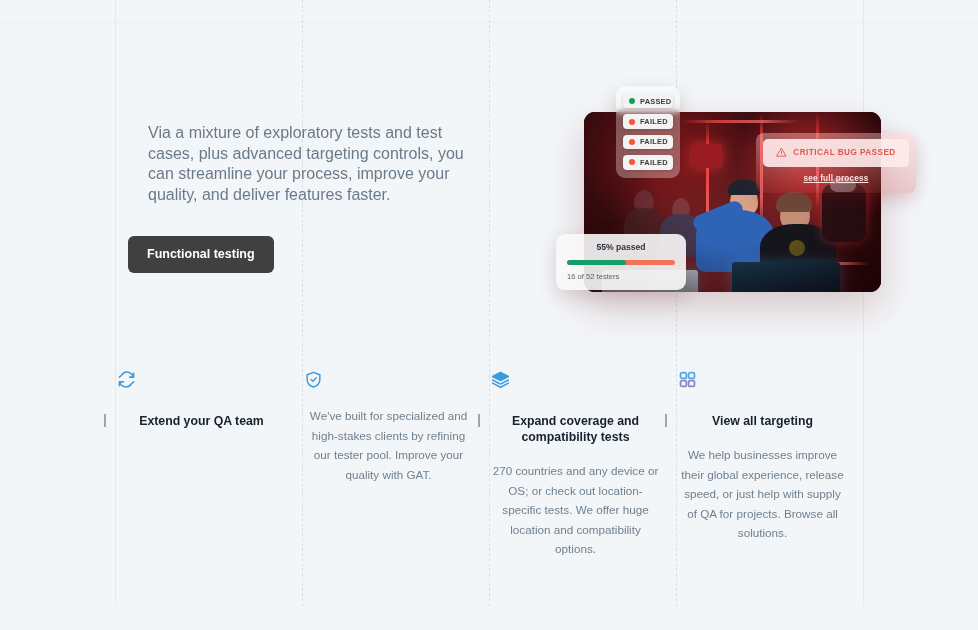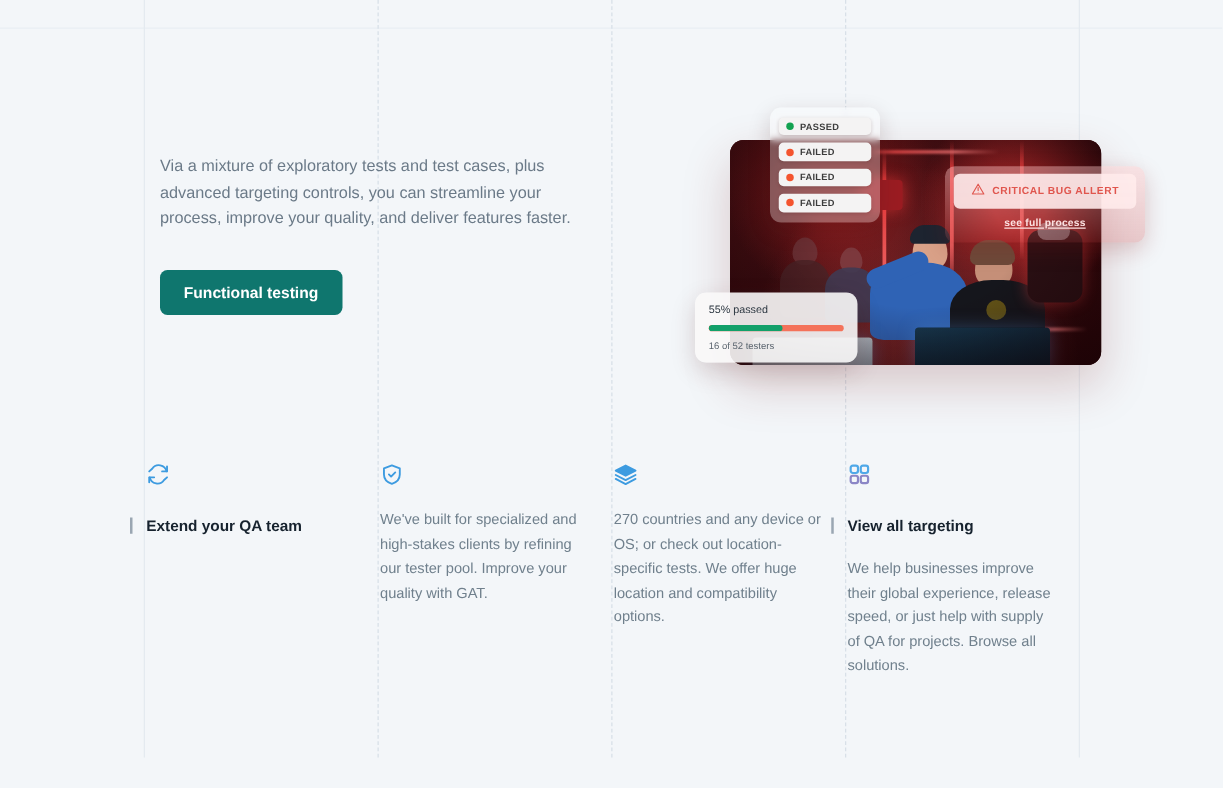--- a/index.html
+++ b/index.html
@@ -49,29 +49,30 @@
   }
   .hero-title {
     font-size: 28.5px;
     line-height: 33px;
     font-weight: bold;
     color: #11202e;
     letter-spacing: -0.4px;
   }
   .hero-sub {
     margin-top: 41px;
-    font-size: 13px;
+    font-size: 16px;
     line-height: 20.5px;
     color: #6b7a88;
     width: 330px;
+    margin-left: 20px;
   }
   .cta-button {
     margin-top: 31px;
     display: inline-block;
-    background: #0f766e;
+    background: #404040;
     color: #ffffff;
     font-size: 12.5px;
     font-weight: bold;
     padding: 12px 19px;
     border: none;
     border-radius: 6px;
     cursor: pointer;
     line-height: 1;
   }
 
@@ -135,21 +136,21 @@
     position: absolute;
     inset: 0;
     background: radial-gradient(ellipse at 50% 45%, rgba(0,0,0,0) 38%, rgba(20,0,3,.55) 100%);
   }
 
   
   .pill-stack {
     position: absolute;
     left: 60px;
     top: 0;
-    width: 88px;
+    width: 64px;
     padding: 8px 7px;
     border-radius: 9px;
     background: rgba(255,255,255,.30);
     backdrop-filter: blur(3px);
     display: flex;
     flex-direction: column;
     gap: 6px;
     box-shadow: 0 6px 18px rgba(60,20,20,.18);
   }
   .pill {
@@ -221,23 +222,24 @@
     left: 0;
     top: 148px;
     width: 130px;
     padding: 9px 11px 10px;
     border-radius: 9px;
     background: rgba(250,248,248,.90);
     box-shadow: 0 7px 20px rgba(90,40,40,.18);
   }
   .progress-title {
     font-size: 8.6px;
-    font-weight: normal;
+    font-weight: bold;
     color: #2b3640;
     line-height: 1;
+    text-align: center;
   }
   .progress-track {
     margin-top: 8px;
     height: 5px;
     border-radius: 3px;
     background: #f4725a;
     overflow: hidden;
   }
   .progress-fill {
     height: 100%;
@@ -257,20 +259,21 @@
     left: 115px;
     top: 368px;
     width: 840px;
     display: flex;
   }
   .feature {
     position: relative;
     width: 187px;
     padding-left: 2px;
     padding-right: 16px;
+    text-align: center;
   }
   .feature-icon {
     height: 22px;
     display: flex;
     align-items: center;
     color: #3d9be0;
   }
   .feature-title-row {
     position: relative;
     margin-top: 23px;
@@ -372,21 +375,21 @@
 
   <div class="alert-card">
     <div class="alert-banner">
       <span>
         <svg width="11" height="11" viewBox="0 0 24 24" fill="none" stroke="#e0564e" stroke-width="2" stroke-linecap="round" stroke-linejoin="round">
           <path d="M12 3 L22 20 L2 20 Z"></path>
           <line x1="12" y1="9" x2="12" y2="14"></line>
           <circle cx="12" cy="17" r=".7" fill="#e0564e" stroke="none"></circle>
         </svg>
       </span>
-      <span class="alert-text">CRITICAL BUG ALLERT</span>
+      <span class="alert-text">CRITICAL BUG PASSED</span>
     </div>
     <a class="alert-link">see full process</a>
   </div>
 
   <div class="progress-card">
     <div class="progress-title">55% passed</div>
     <div class="progress-track">
       <div class="progress-fill" id="progress-fill" style="width: 55%;"></div>
     </div>
     <div class="progress-caption">16 of 52 testers</div>
@@ -421,20 +424,24 @@
   </div>
 
   <div class="feature">
     <div class="feature-icon">
       <svg width="19" height="19" viewBox="0 0 24 24" fill="none" stroke="#3d9be0" stroke-width="1.9" stroke-linecap="round" stroke-linejoin="round">
         <polygon points="12 3 22 8.2 12 13.4 2 8.2" fill="#3d9be0" stroke="#3d9be0"></polygon>
         <polyline points="2 12.6 12 17.8 22 12.6"></polyline>
         <polyline points="2 16.6 12 21.8 22 16.6"></polyline>
       </svg>
     </div>
+    <div class="feature-title-row">
+      <span class="feature-tick"></span>
+      <h3 class="feature-title">Expand coverage and compatibility tests</h3>
+    </div>
     <p class="feature-body">270 countries and any device or OS; or check out location-specific tests. We offer huge location and compatibility options.</p>
   </div>
 
   <div class="feature">
     <div class="feature-icon">
       <svg width="19" height="19" viewBox="0 0 24 24" fill="none" stroke="#7d86c8" stroke-width="2.2" stroke-linecap="round" stroke-linejoin="round">
         <rect x="3.2" y="3.2" width="7.4" height="7.4" rx="2.2" stroke="#4fa8e8"></rect>
         <rect x="13.4" y="3.2" width="7.4" height="7.4" rx="2.2" stroke="#4fa8e8"></rect>
         <rect x="3.2" y="13.4" width="7.4" height="7.4" rx="2.2" stroke="#8b86c6"></rect>
         <rect x="13.4" y="13.4" width="7.4" height="7.4" rx="2.2" stroke="#8b86c6"></rect>

